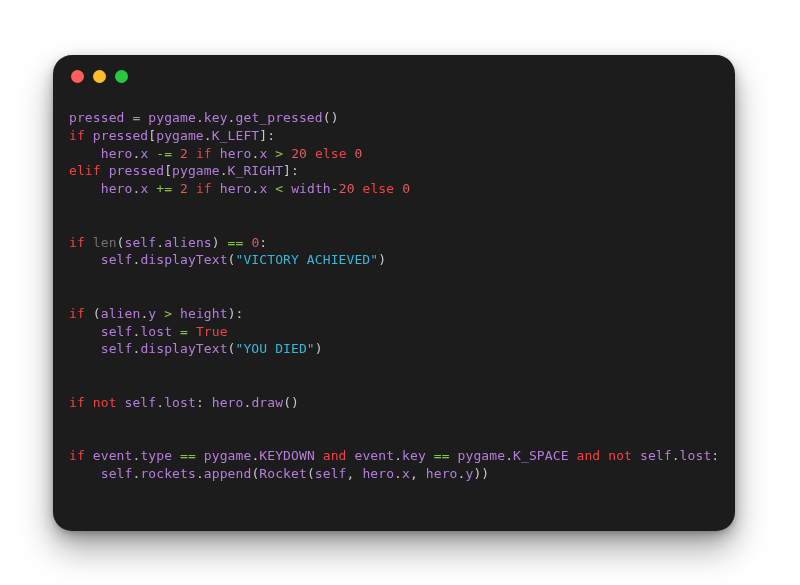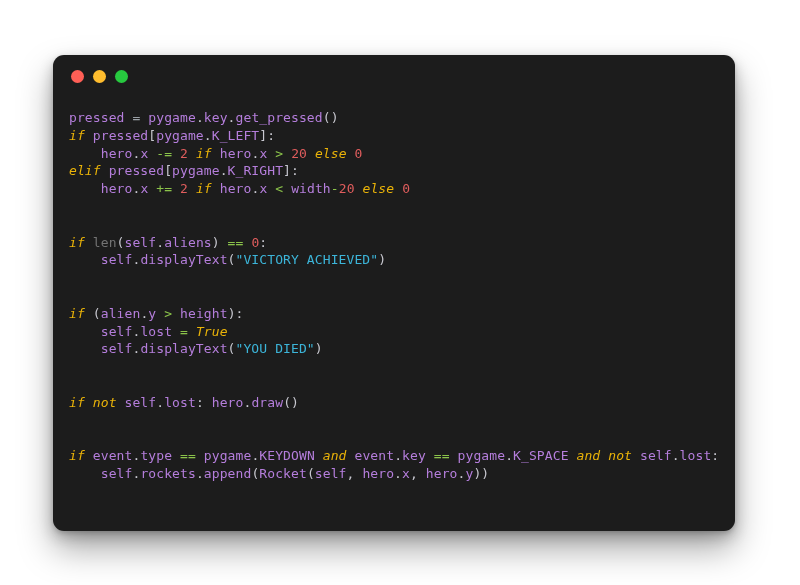--- a/index.html
+++ b/index.html
@@ -23,21 +23,21 @@
   }
 
   
   #code-window {
     position: absolute;
     left: 53px;
     top: 55px;
     width: 682px;
     height: 476px;
     background: #1c1c1c;
-    border-radius: 11px;
+    border-radius: 19px;
     box-shadow:
       0 18px 34px rgba(0,0,0,0.34),
       0 6px 14px rgba(0,0,0,0.22),
       0 2px 4px rgba(0,0,0,0.14);
     overflow: hidden;
   }
 
   
   #title-bar {
     position: absolute;
@@ -94,21 +94,21 @@
   .t-num    { color: #e05d5d; }   
   .t-str    { color: #3cb5d9; }   
   .t-op     { color: #8bc34a; }   
   .t-eq     { color: #9aa0a6; }   
   .t-punc   { color: #c8c8d0; }   
 </style>
 <style>
   #code-window { background: #1c1c1c; }
   body, #stage { background: #ffffff; }
   #code-block { color: #cbb9e8; }
-  .t-kw, .t-const { color: #eab308; font-style: italic; }
+  .t-kw, .t-const { color: #ef4444; }
   .t-name { color: #b57edc; }
   .t-fn   { color: #737373; }
   .t-num  { color: #e05d5d; }
   .t-str  { color: #3cb5d9; }
   .t-op   { color: #8bc34a; }
   .t-punc { color: #c8c8d0; }
 </style></head>
 <body>
 
 <div id="stage">

